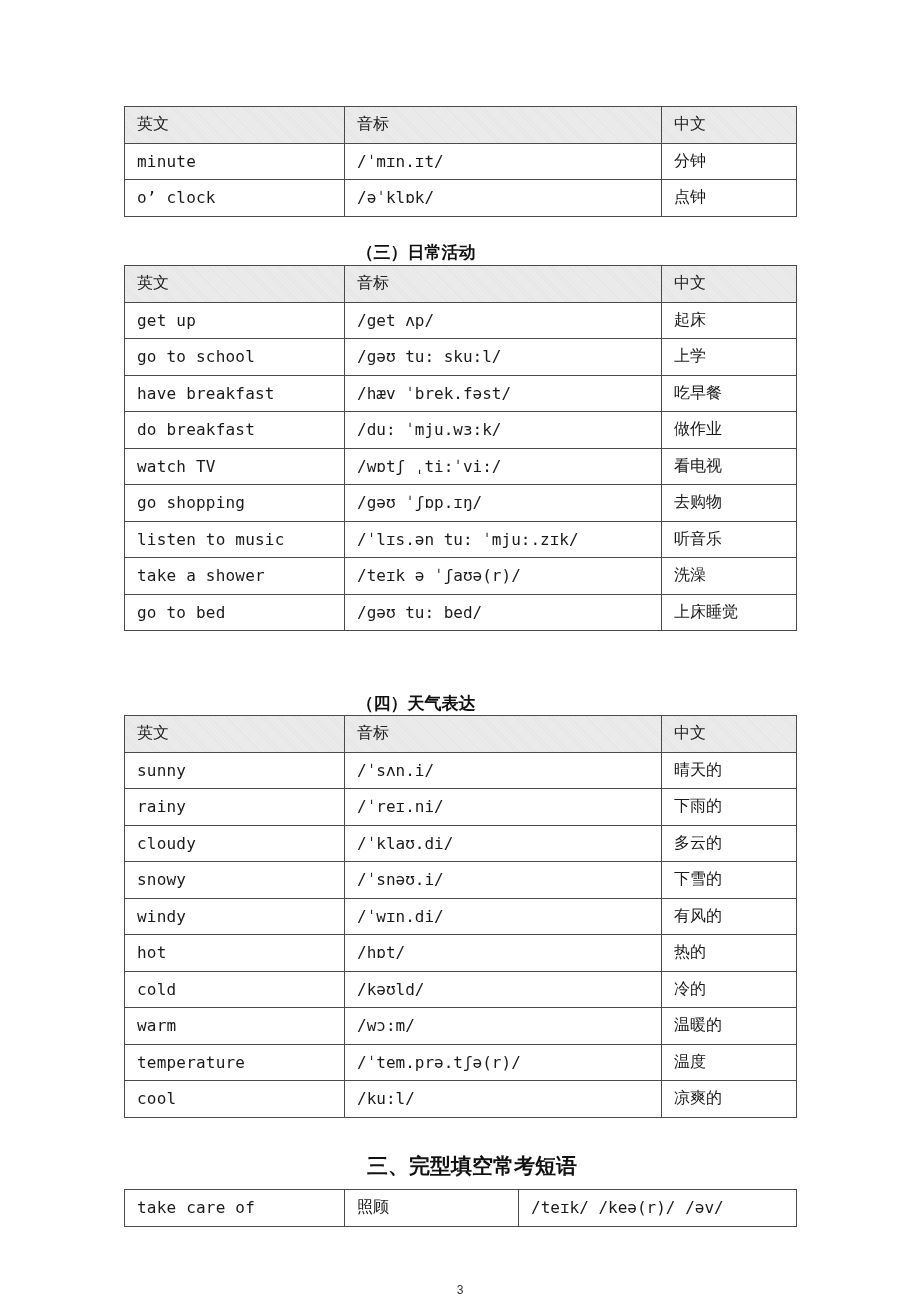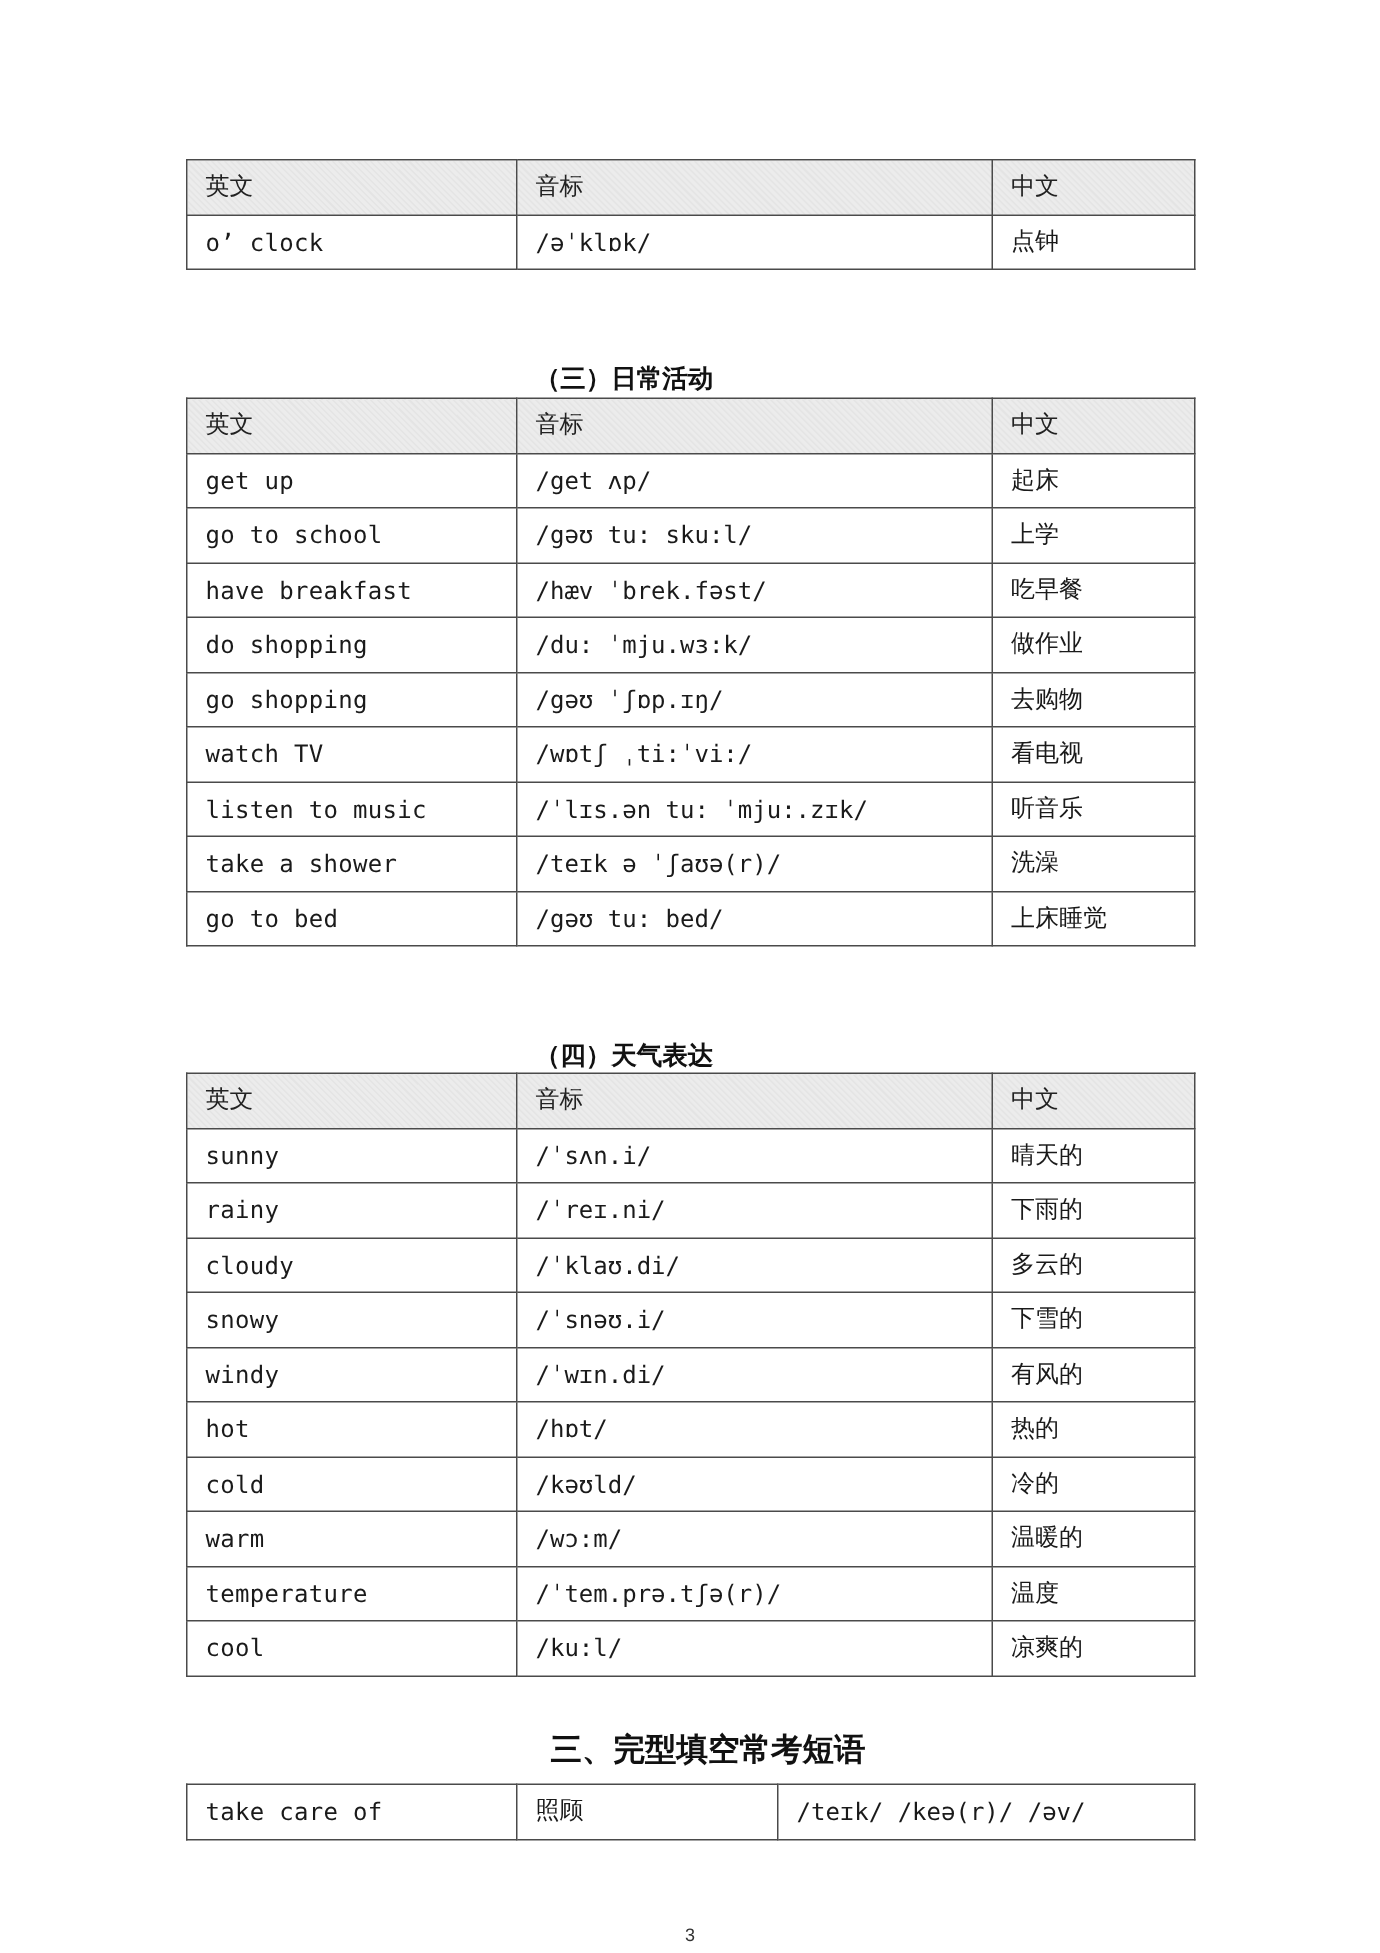--- a/index.html
+++ b/index.html
@@ -55,20 +55,25 @@
         <col class="c2">
         <col class="c3">
       </colgroup>
     <tbody>
         <tr>
       <th>英文</th>
       <th>音标</th>
       <th>中文</th>
     </tr>
     <tr>
+      <td class="en">minute</td>
+      <td class="ipa">/ˈmɪn.ɪt/</td>
+      <td class="zh">分钟</td>
+    </tr>
+    <tr>
       <td class="en">o’ clock</td>
       <td class="ipa">/əˈklɒk/</td>
       <td class="zh">点钟</td>
     </tr>
   </tbody>
     </table>
 
   <div class="subtitle" style="top:205px;">（三）日常活动</div>
   <table class="vocab" style="top:229px;">
     <colgroup>
@@ -91,33 +96,33 @@
           <td class="en">go to school</td>
           <td class="ipa">/gəʊ tu: sku:l/</td>
           <td class="zh">上学</td>
         </tr>
     <tr>
           <td class="en">have breakfast</td>
           <td class="ipa">/hæv ˈbrek.fəst/</td>
           <td class="zh">吃早餐</td>
         </tr>
     <tr>
-          <td class="en">do shopping</td>
+          <td class="en">do breakfast</td>
           <td class="ipa">/du: ˈmju.wɜ:k/</td>
           <td class="zh">做作业</td>
+        </tr>
+    <tr>
+          <td class="en">watch TV</td>
+          <td class="ipa">/wɒtʃ ˌti:ˈvi:/</td>
+          <td class="zh">看电视</td>
         </tr>
     <tr>
           <td class="en">go shopping</td>
           <td class="ipa">/gəʊ ˈʃɒp.ɪŋ/</td>
           <td class="zh">去购物</td>
-        </tr>
-    <tr>
-          <td class="en">watch TV</td>
-          <td class="ipa">/wɒtʃ ˌti:ˈvi:/</td>
-          <td class="zh">看电视</td>
         </tr>
     <tr>
           <td class="en">listen to music</td>
           <td class="ipa">/ˈlɪs.ən tu: ˈmju:.zɪk/</td>
           <td class="zh">听音乐</td>
         </tr>
     <tr>
           <td class="en">take a shower</td>
           <td class="ipa">/teɪk ə ˈʃaʊə(r)/</td>
           <td class="zh">洗澡</td>

